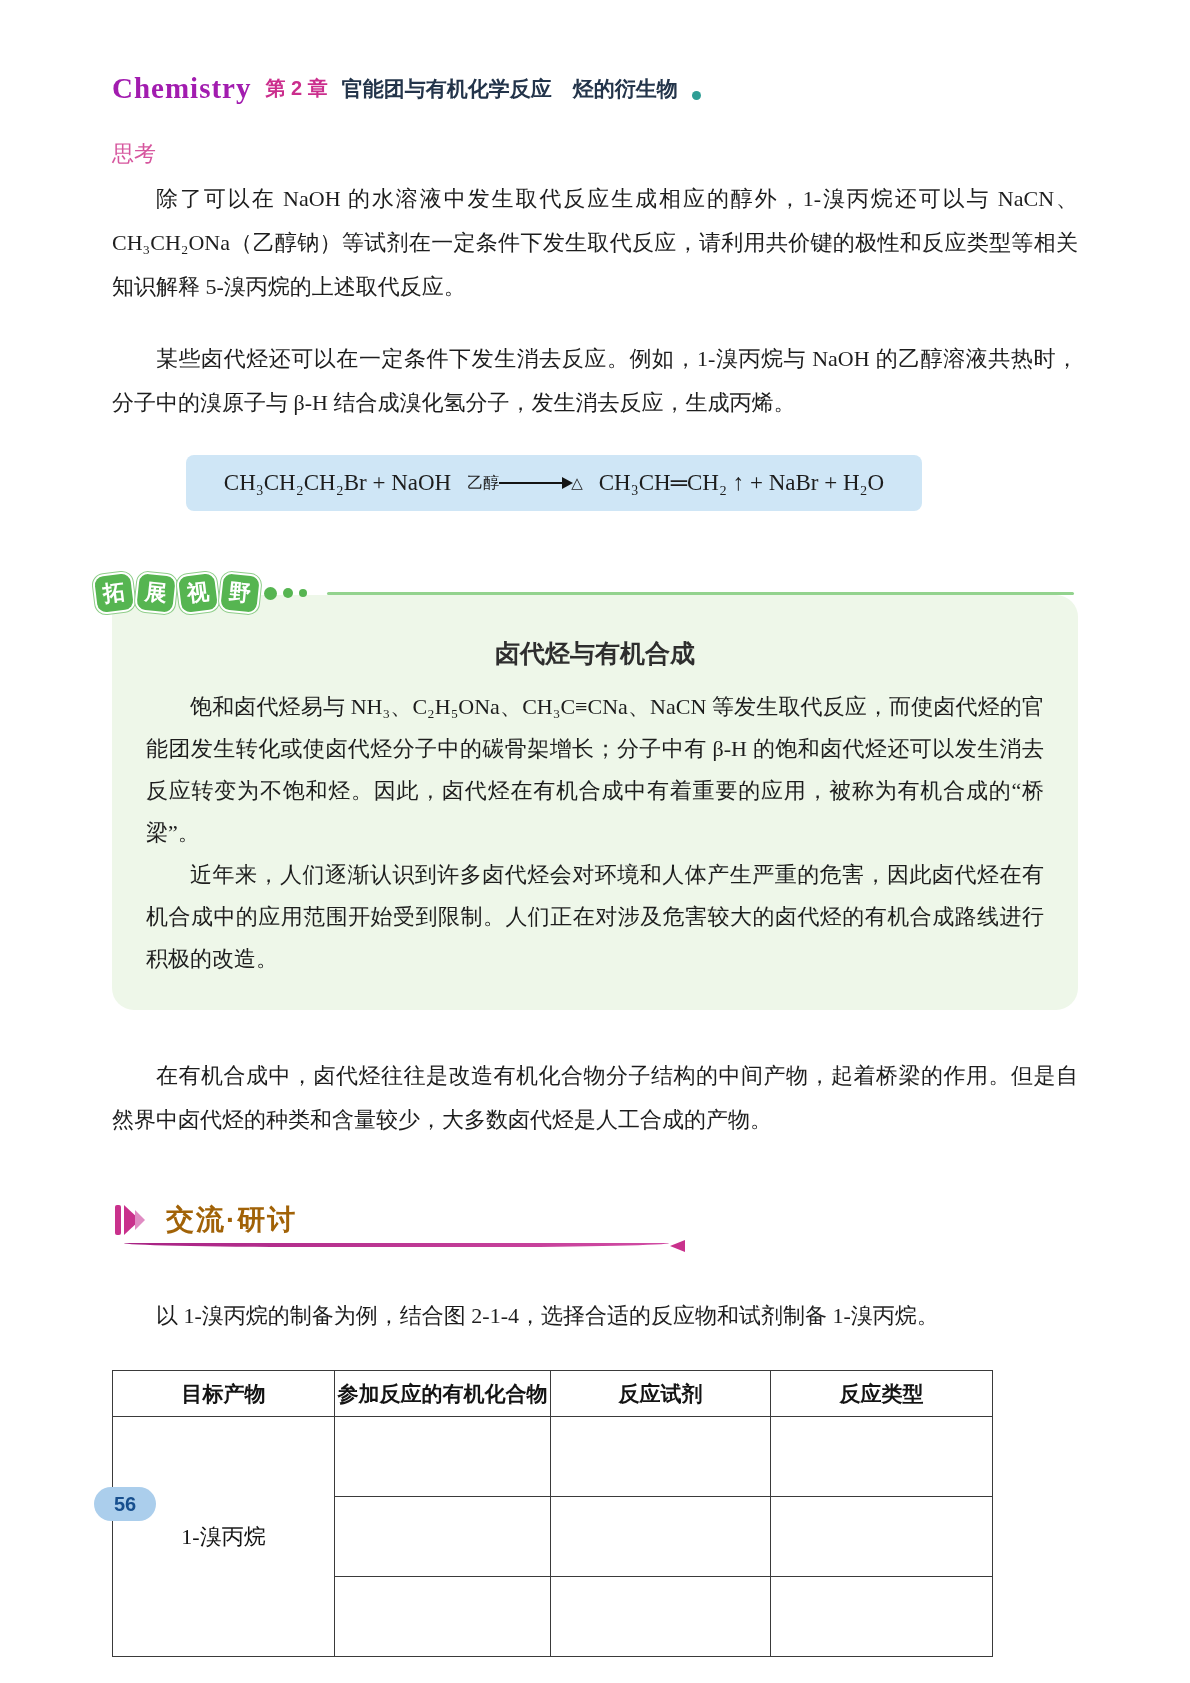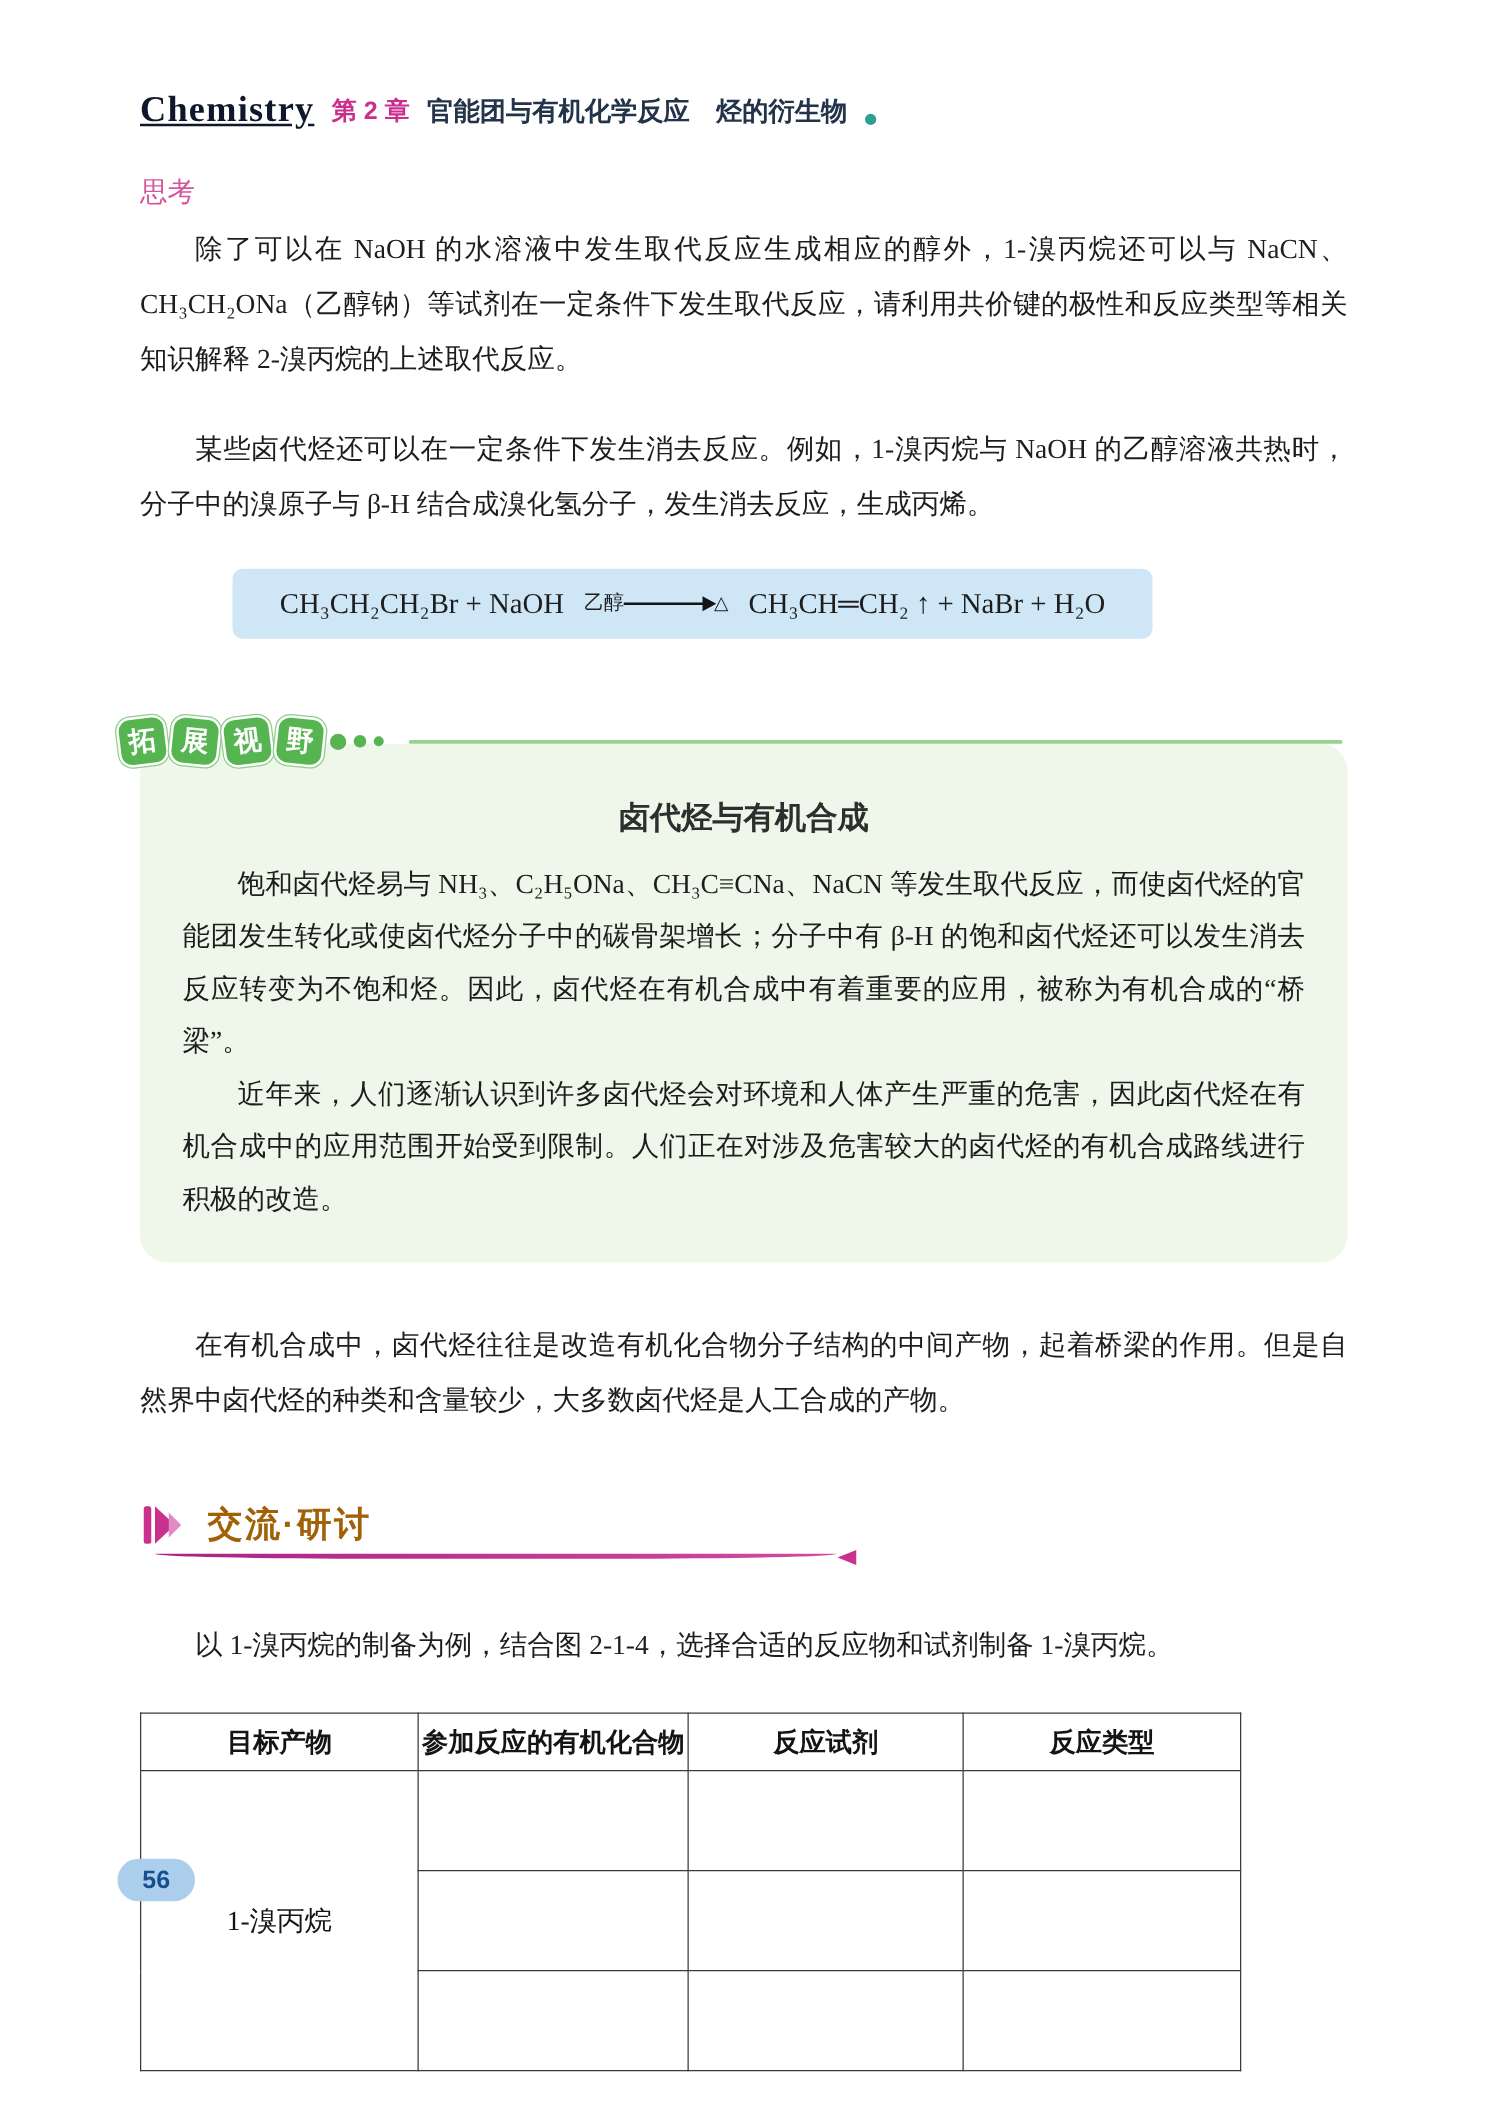--- a/index.html
+++ b/index.html
@@ -6,21 +6,21 @@
   html,body { background:#ffffff; }
   body { font-family:"Liberation Serif","DejaVu Serif",serif; color:#1d1d1d; }
 
   .page {
     position:relative; width:1190px; height:1683px; margin:0 auto;
     background:#ffffff; padding:72px 112px 0 112px; overflow:hidden;
   }
 
   
   .page-header { display:flex; align-items:center; gap:14px; }
-  .brand { font-weight:bold; font-size:29px; letter-spacing:1px; color:#0f172a;text-decoration:underline; }
+  .brand { font-weight:bold; font-size:29px; letter-spacing:1px; color:#a21caf; }
   .chapter-badge {
     font-family:"Liberation Sans","DejaVu Sans",sans-serif;
     font-weight:bold; font-size:20px; color:#cb2e8d;
   }
   .chapter-title {
     font-family:"Liberation Sans","DejaVu Sans",sans-serif;
     font-weight:bold; font-size:21px; color:#23344a;
   }
   .header-dot { width:9px; height:9px; border-radius:50%; background:#2f9e95; align-self:flex-end; margin-bottom:5px; }
 
@@ -122,21 +122,21 @@
 
   <header class="page-header">
     <span class="brand">Chemistry</span>
     <span class="chapter-badge">第 2 章</span>
     <span class="chapter-title">官能团与有机化学反应　烃的衍生物</span>
     <span class="header-dot"></span>
   </header>
 
   <section class="think">
     <div class="think-label">思考</div>
-    <p class="para">除了可以在 NaOH 的水溶液中发生取代反应生成相应的醇外，1-溴丙烷还可以与 NaCN、CH₃CH₂ONa（乙醇钠）等试剂在一定条件下发生取代反应，请利用共价键的极性和反应类型等相关知识解释 2-溴丙烷的上述取代反应。</p>
+    <p class="para">除了可以在 NaOH 的水溶液中发生取代反应生成相应的醇外，1-溴丙烷还可以与 NaCN、CH₃CH₂ONa（乙醇钠）等试剂在一定条件下发生取代反应，请利用共价键的极性和反应类型等相关知识解释 5-溴丙烷的上述取代反应。</p>
   </section>
 
   <p class="para elim-para">某些卤代烃还可以在一定条件下发生消去反应。例如，1-溴丙烷与 NaOH 的乙醇溶液共热时，分子中的溴原子与 β-H 结合成溴化氢分子，发生消去反应，生成丙烯。</p>
 
   <div class="equation-box">
     <span class="eq-text">CH₃CH₂CH₂Br + NaOH</span>
     <span class="eq-arrow">
       <span class="cond-top">乙醇</span>
       <span class="arrow-line"></span>
       <span class="cond-bottom">△</span>

